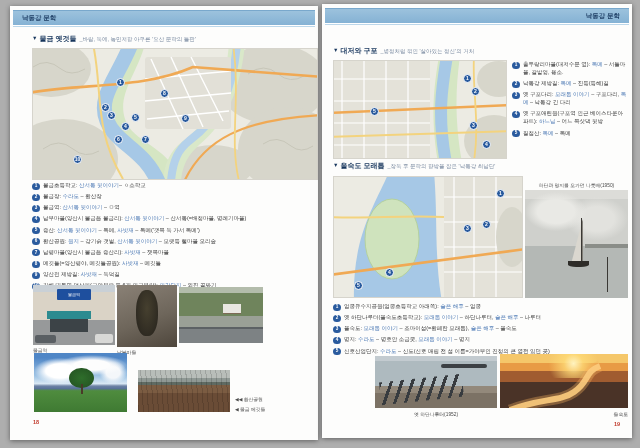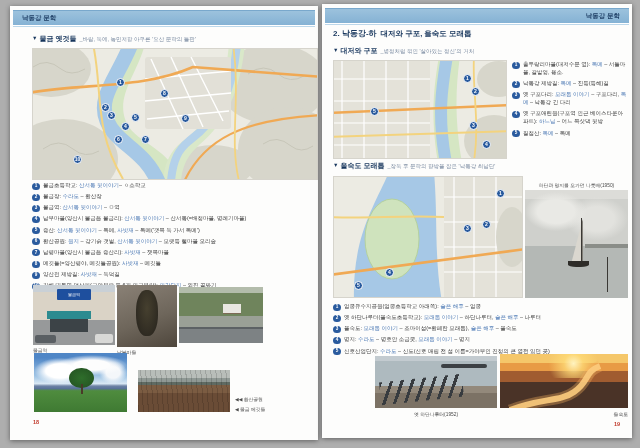--- a/index.html
+++ b/index.html
@@ -256,23 +256,20 @@
   <div class="cap" style="left:225px;top:400px;">◀ 물금 메깃들</div>
 
   <div class="pageno" style="left:23px;top:413px;">18</div>
 </div>
 
 <div class="page" id="page-right">
   <div class="band r">
     <span>낙동강 문학</span>
   </div>
 
-  <div class="sec-title" style="left:11px;top:24px;">
-    <span>2. 낙동강-하</span><span class="rest">대저와 구포, 을숙도 모래톱</span>
-  </div>
 
   <div class="sub-head" style="left:11px;top:42px;">
     <span class="tri">▼</span><span>대저와 구포</span><span class="sub">_병정처럼 꺾인 '살아있는 정신'의 거처</span>
   </div>
 
   <div class="map" id="map-right1" style="left:11px;top:56px;width:172px;height:97px;">
     <svg width="172" height="97" viewBox="0 0 172 97">
       <rect width="172" height="97" fill="#ecebe3"></rect>
       <rect x="0" y="0" width="96" height="97" fill="#e4e2d9"></rect>
       <g stroke="#ffffff" stroke-width="1.2">

